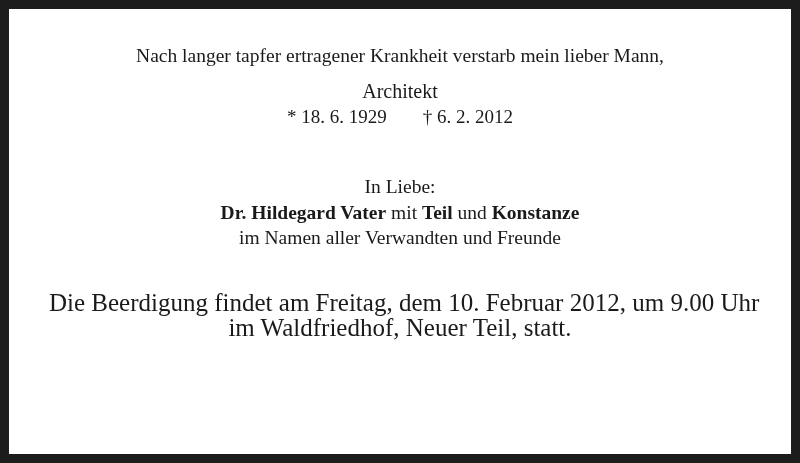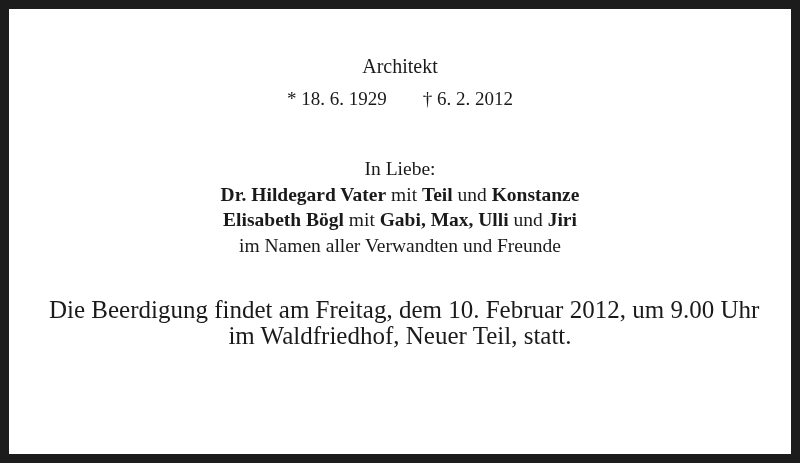--- a/index.html
+++ b/index.html
@@ -38,21 +38,21 @@
     letter-spacing: 0.2px;
   }
   .profession {
     font-size: 20px;
     line-height: 26px;
     margin-top: 10px;
   }
   .dates {
     font-size: 19px;
     line-height: 26px;
-    margin-top: 7px;
+    margin-top: 0;
   }
   .dates .gap {
     display: inline-block;
     width: 36px;
   }
   .family {
     margin-top: 44px;
     font-size: 19.5px;
     line-height: 25.5px;
   }
@@ -70,37 +70,35 @@
   .funeral div {
     white-space: nowrap;
   }
 </style>
 </head>
 <body>
 
 <div class="notice-frame">
 
   <div class="intro">
+    <div>Nach langer tapfer ertragener Krankheit verstarb mein lieber Mann,</div>
   </div>
 
 
   <div class="profession">Architekt</div>
 
   <div class="dates">
     <span>* 18. 6. 1929</span><span class="gap"></span><span>† 6. 2. 2012</span>
   </div>
 
   <div class="family">
     <div class="line">In Liebe:</div>
     <div class="line">
       <b>Dr. Hildegard Vater</b><span> mit </span><b>Teil</b><span> und </span><b>Konstanze</b>
     </div>
-    <div class="line">
-      <b>Elisabeth Bögl</b><span> mit </span><b>Gabi, Max, Ulli</b><span> und </span><b>Jiri</b>
-    </div>
     <div class="line">im Namen aller Verwandten und Freunde</div>
   </div>
 
   <div class="funeral">
     <div>Die Beerdigung findet am Freitag, dem 10. Februar 2012, um 9.00 Uhr</div>
     <div>im Waldfriedhof, Neuer Teil, statt.</div>
   </div>
 
 </div>
 

